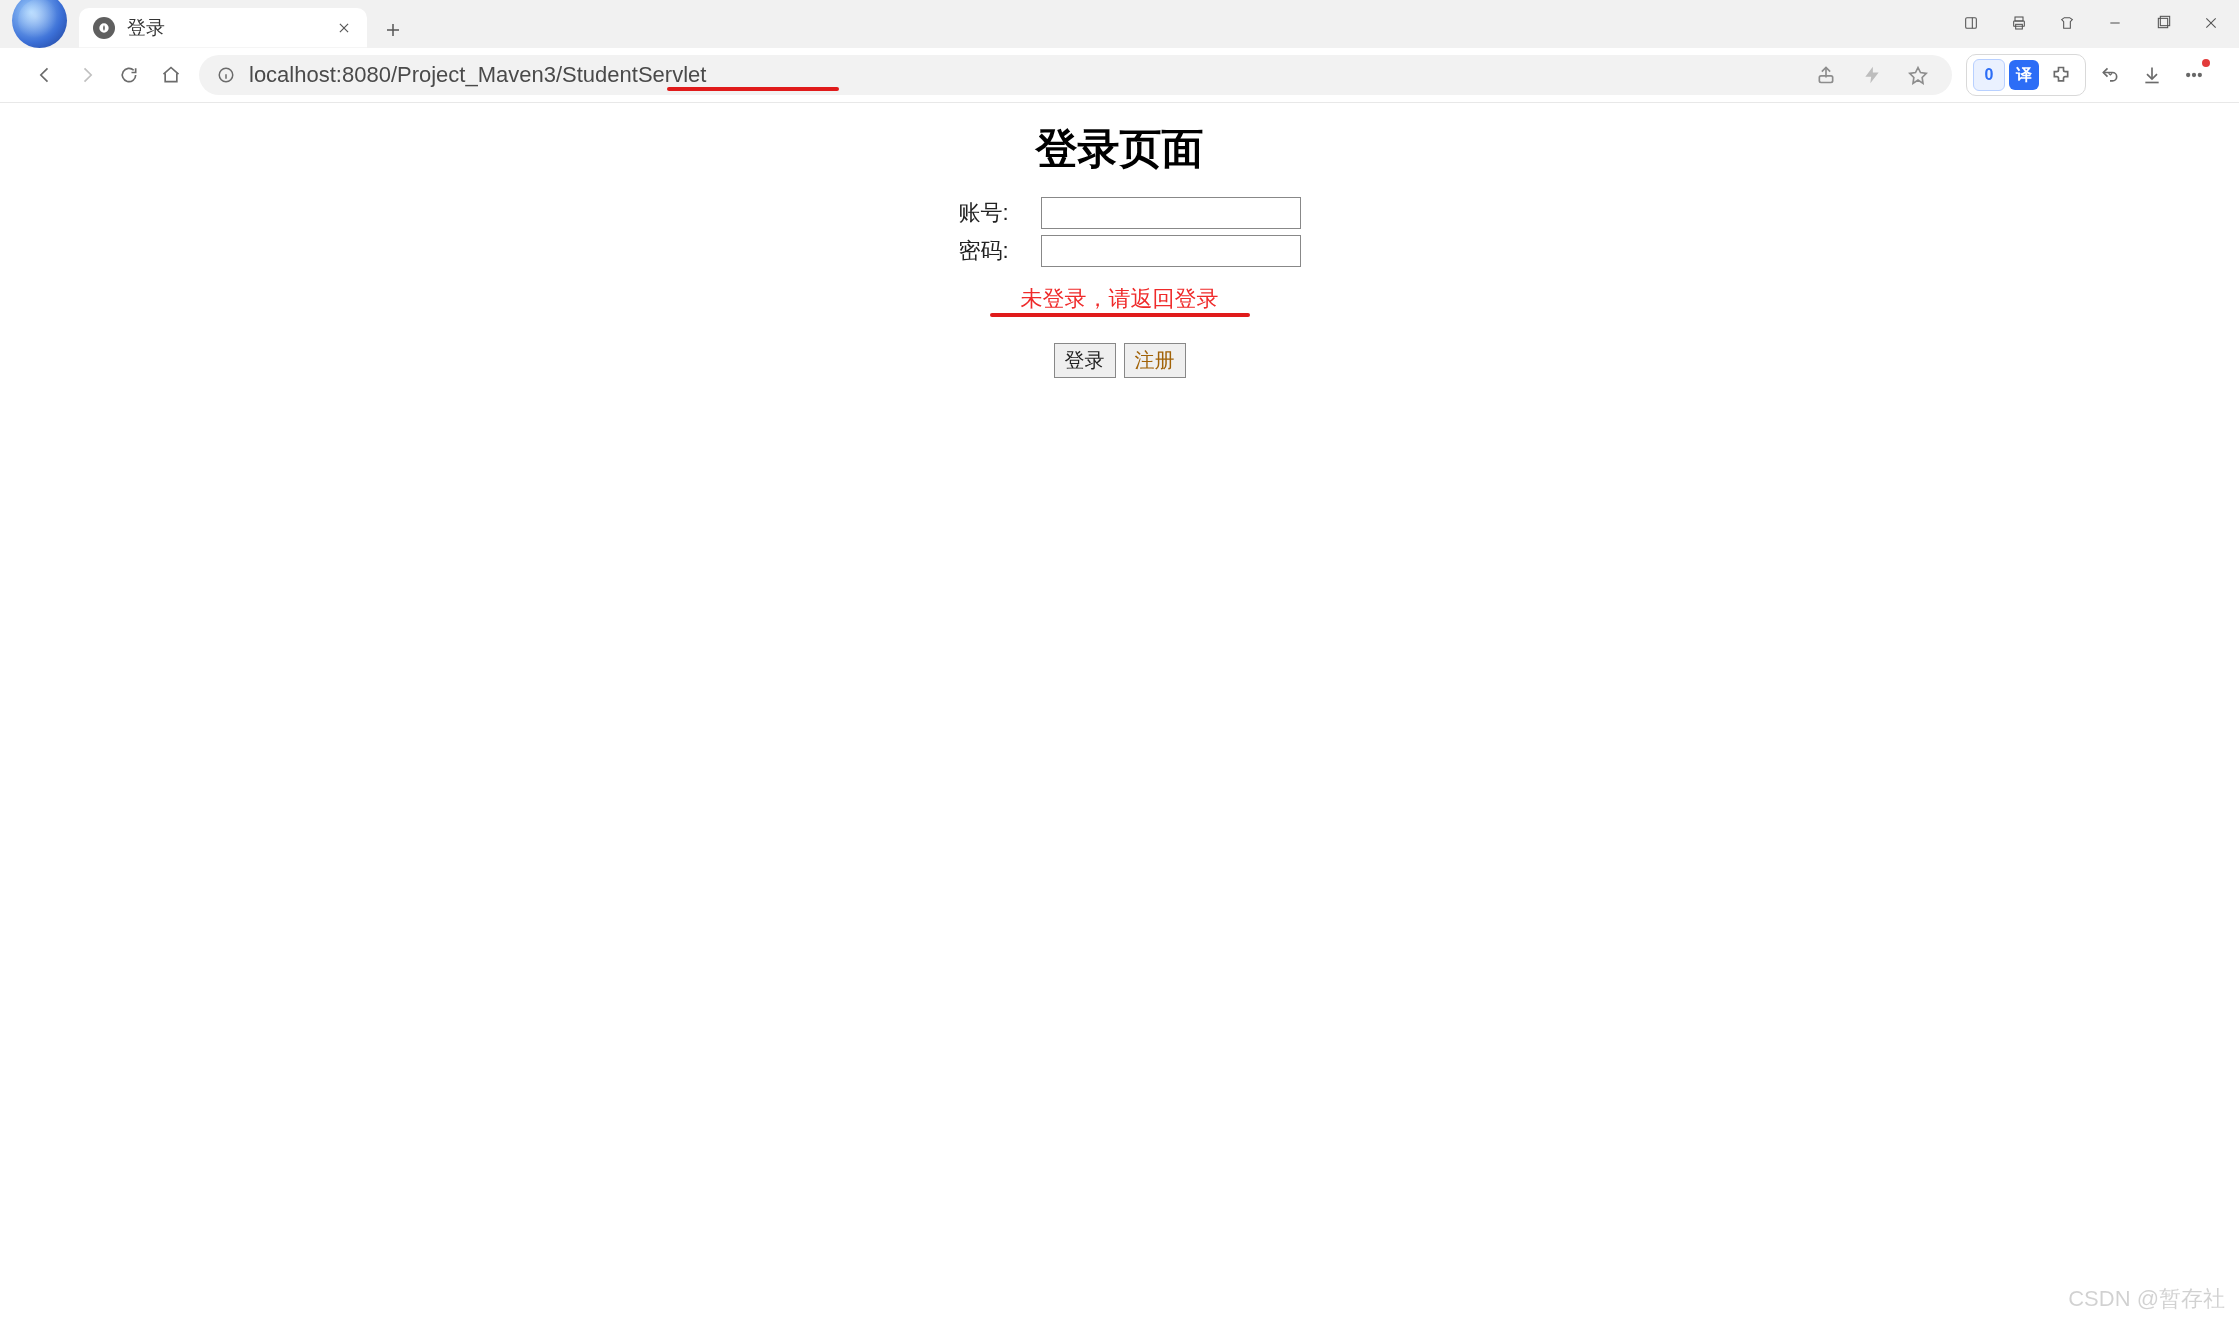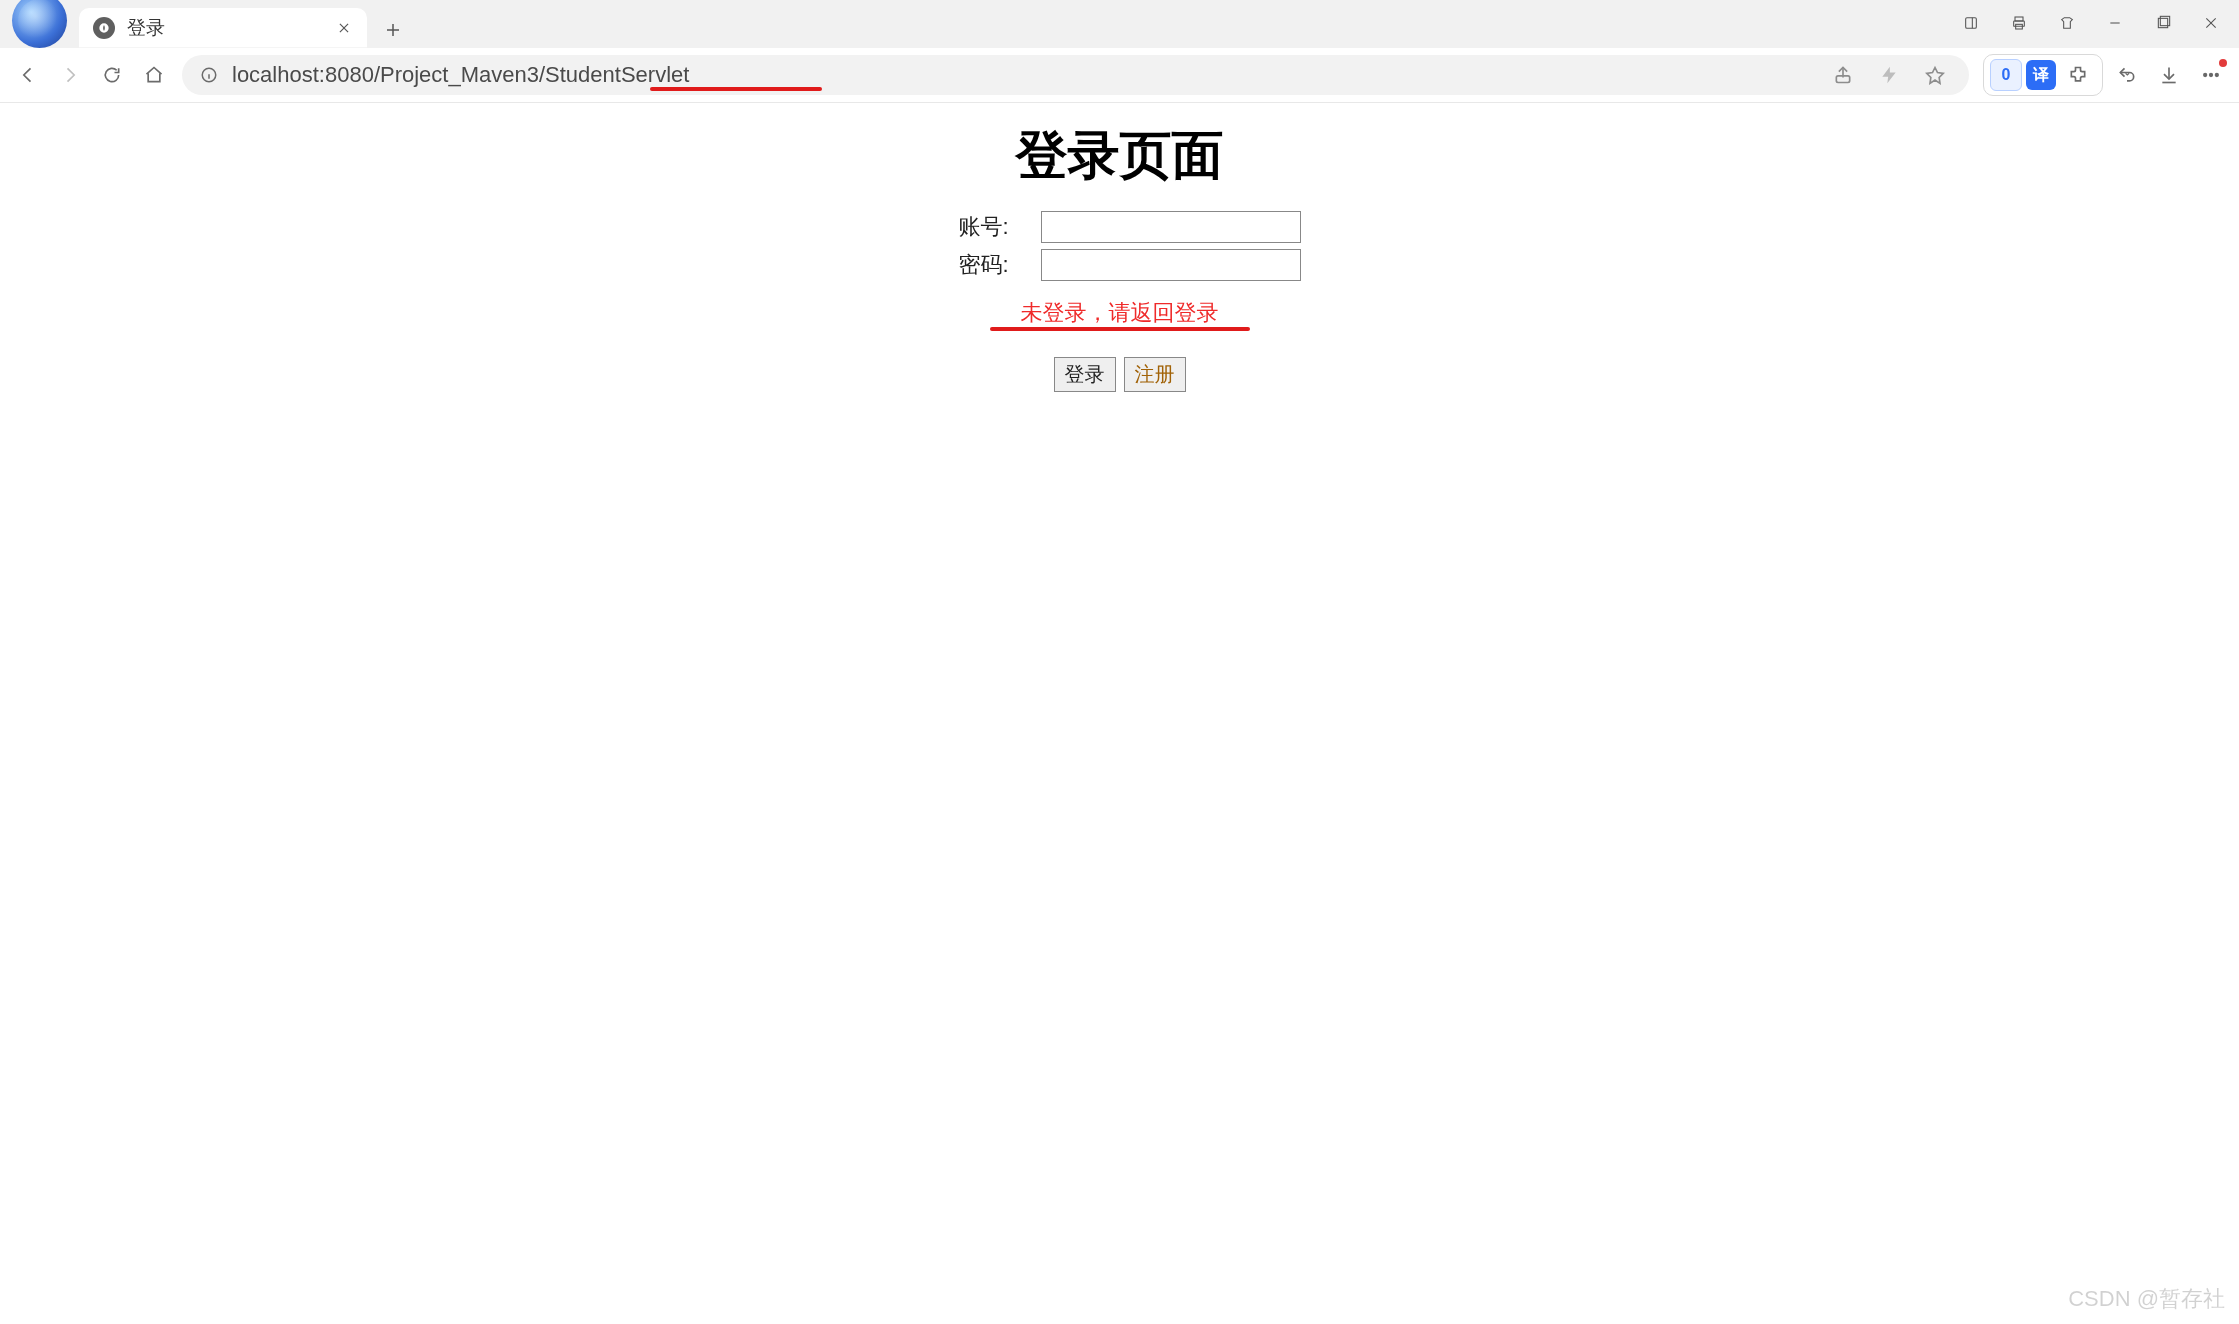--- a/index.html
+++ b/index.html
@@ -12,41 +12,41 @@
   .tab .favicon{width:22px;height:22px;border-radius:50%;background:#5f5f5f;margin-right:12px;display:flex;align-items:center;justify-content:center;color:#fff;font-size:14px;}
   .tab .favicon svg{width:14px;height:14px;fill:#fff;}
   .tab .title{flex:1;font-size:19px;color:#333;white-space:nowrap;overflow:hidden;text-overflow:ellipsis;}
   .tab .close{width:18px;height:18px;display:flex;align-items:center;justify-content:center;color:#555;}
   .tab .close svg{width:14px;height:14px;stroke:#555;stroke-width:2;}
   .new-tab{width:36px;height:36px;margin:10px 0 0 8px;display:flex;align-items:center;justify-content:center;color:#555;border-radius:6px;}
   .new-tab svg{width:18px;height:18px;stroke:#555;stroke-width:2;}
   .win-controls{position:absolute;right:6px;top:6px;display:flex;gap:4px;}
   .win-btn{width:44px;height:34px;display:flex;align-items:center;justify-content:center;}
   .win-btn svg{width:16px;height:16px;stroke:#555;stroke-width:1.6;fill:none;}
-  .toolbar{display:flex;align-items:center;height:54px;background:#fff;padding:0 10px;border-bottom:1px solid #e8e8e8;gap:6px;}
+  .toolbar{display:flex;align-items:center;height:54px;background:#fff;padding:0 27px;border-bottom:1px solid #e8e8e8;gap:6px;}
   .nav-btn{width:36px;height:36px;display:flex;align-items:center;justify-content:center;border-radius:6px;}
   .nav-btn svg{width:20px;height:20px;stroke:#6b6b6b;stroke-width:2;fill:none;}
   .nav-btn.disabled svg{stroke:#c0c0c0;}
   .addr-wrap{flex:1;display:flex;align-items:center;background:#f2f2f2;border-radius:22px;height:40px;padding:0 16px;margin:0 8px 0 4px;position:relative;}
   .addr-wrap .site-info{width:22px;height:22px;margin-right:12px;display:flex;align-items:center;justify-content:center;}
   .addr-wrap .site-info svg{width:18px;height:18px;stroke:#6b6b6b;stroke-width:2;fill:none;}
   .url-text{font-size:22px;color:#4a4a4a;white-space:nowrap;}
   .url-underline{position:absolute;height:4px;background:#e01b1b;border-radius:2px;}
   .addr-actions{display:flex;gap:10px;margin-left:auto;}
   .addr-actions .nav-btn svg{stroke:#8d8d8d;}
   .ext-box{display:flex;align-items:center;gap:4px;border:1px solid #d9d9d9;border-radius:10px;padding:2px 6px;height:36px;}
   .ext-icon{width:30px;height:30px;border-radius:6px;display:flex;align-items:center;justify-content:center;font-size:16px;font-weight:bold;}
   .ext-icon.zero{background:#eaf1ff;color:#2c6df6;border:1px solid #b8d0ff;}
   .ext-icon.trans{background:#2c6df6;color:#fff;}
   .more-dots{position:relative;}
   .more-dots::after{content:"";position:absolute;top:2px;right:2px;width:8px;height:8px;background:#e23b3b;border-radius:50%;}
   
   .viewport{position:relative;width:100%;}
   .page{width:100%;text-align:center;padding-top:18px;}
-  h1.page-title{font-size:52px;margin:0 0 20px 0;font-weight:800;font-family:"Microsoft YaHei","Heiti SC",sans-serif;}
+  h1.page-title{font-size:42px;margin:0 0 20px 0;font-weight:800;font-family:"Microsoft YaHei","Heiti SC",sans-serif;}
   .form-block{display:inline-block;text-align:center;}
   .form-row{display:flex;align-items:center;justify-content:center;margin-bottom:6px;gap:28px;}
   .form-row label{font-size:22px;color:#222;margin-right:4px;width:70px;text-align:right;}
   .form-row input{width:250px;height:30px;border:1px solid #888;background:#fff;font-size:18px;padding:0 4px;}
   .error-line{color:#ef2a2a;font-size:22px;margin-top:17px;}
   .error-underline{width:260px;height:4px;background:#e01b1b;margin:0 auto;border-radius:2px;margin-top:-1px;}
   .btn-row{margin-top:26px;display:flex;justify-content:center;gap:8px;}
   .btn{font-size:20px;padding:3px 10px;border:1px solid #888;background:#efefef;cursor:pointer;}
   .btn.login{color:#222;}
   .btn.register{color:#a16207;}

